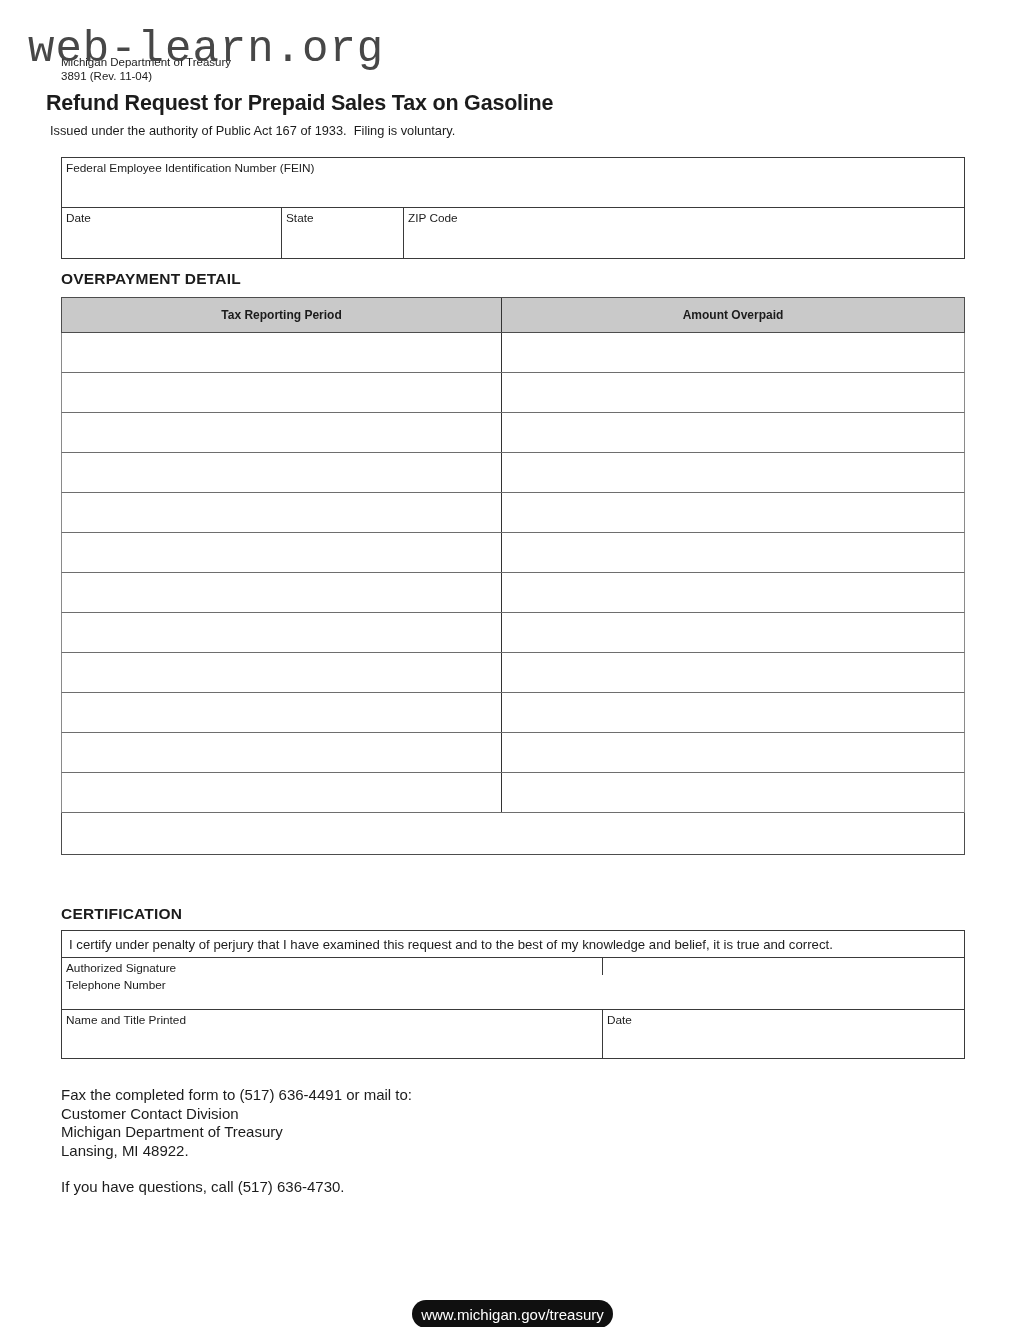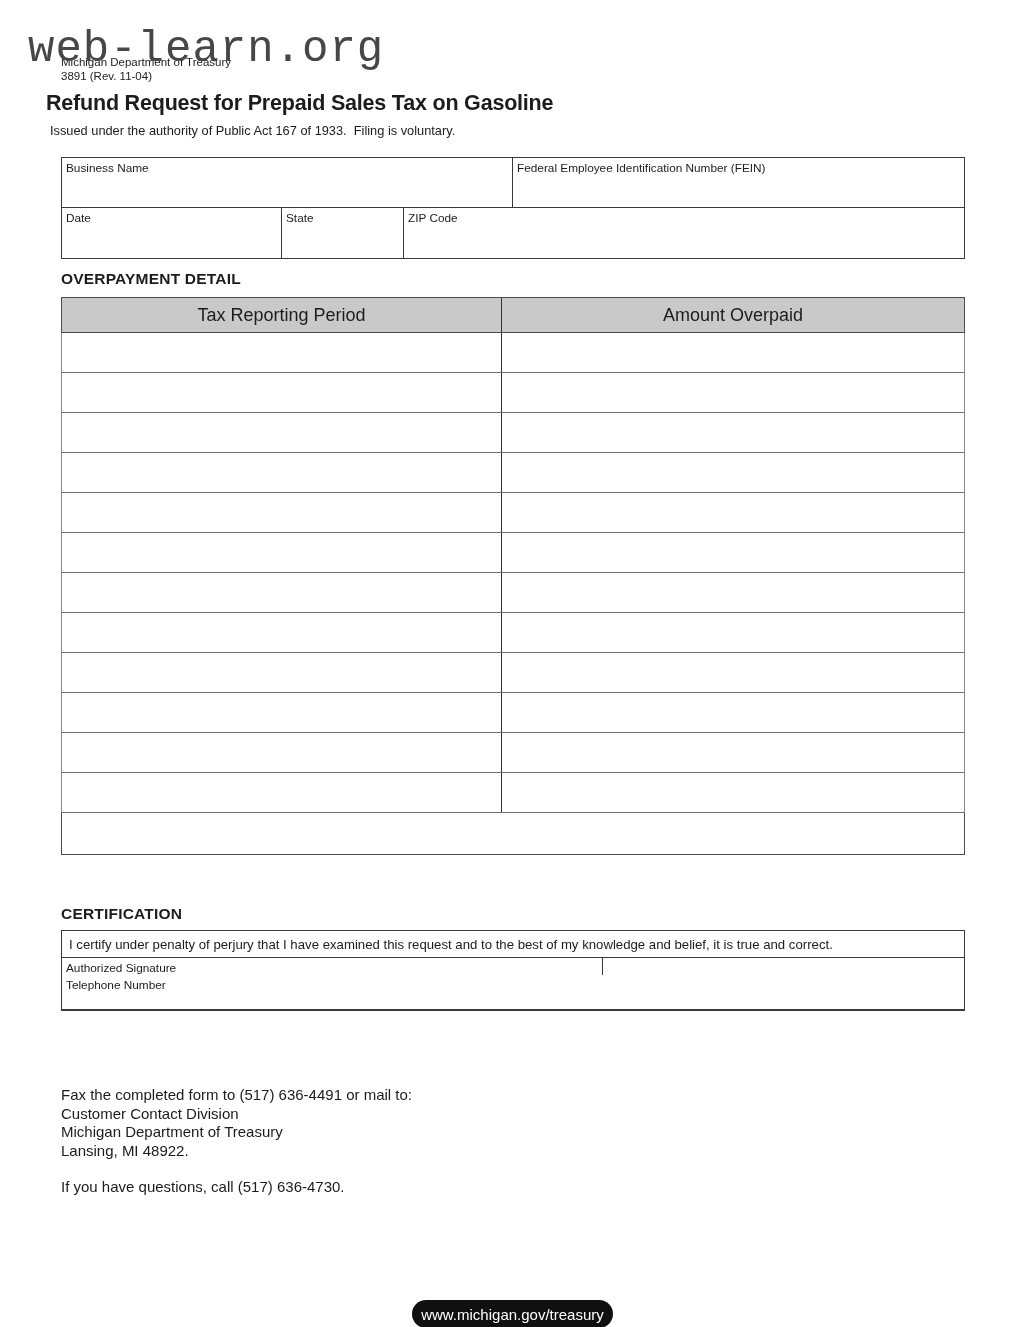--- a/index.html
+++ b/index.html
@@ -52,21 +52,21 @@
   .grow{flex:1;}
 
   
   .section-heading{position:absolute;left:61px;font-size:15.5px;font-weight:bold;letter-spacing:0.2px;}
   .h-overpayment{top:270px;}
   .h-certification{top:905px;}
 
   
   .op-table{position:absolute;left:61px;top:297px;width:904px;}
   .op-header{display:flex;height:36px;background:var(--header-bg);border:1px solid #4d4d4d;}
-  .op-header-cell{display:flex;align-items:center;justify-content:center;font-size:18px;font-weight:normal;}
+  .op-header-cell{display:flex;align-items:center;justify-content:center;font-size:12px;font-weight:bold;}
   .op-header-cell.c1{width:440px;border-right:1px solid #333;}
   .op-header-cell.c2{flex:1;}
   .op-row{display:flex;height:40px;border-left:1px solid var(--line-light);border-right:1px solid var(--line-light);border-bottom:1px solid var(--line-mid);}
   .op-c1{width:440px;border-right:1px solid #333;}
   .op-c2{flex:1;}
   .op-total-row{display:flex;height:42px;}
   .op-total-label{width:441px;display:flex;align-items:center;justify-content:flex-end;padding-right:9px;font-size:15.5px;font-weight:bold;letter-spacing:0.2px;}
   .op-total-box{flex:1;border:1px solid #4d4d4d;border-top:none;}
 
   
@@ -97,23 +97,20 @@
 
   <div class="watermark">web-learn.org</div>
 
   <div class="agency">Michigan Department of Treasury</div>
   <div class="form-number">3891 (Rev. 11-04)</div>
   <h1 class="form-title">Refund Request for Prepaid Sales Tax on Gasoline</h1>
   <div class="form-subtitle">Issued under the authority of Public Act 167 of 1933.  Filing is voluntary.</div>
 
   <div class="biz-table">
     <div class="biz-row first">
-      <div class="biz-cell br w-name">
-        <span>Business Name</span>
-      </div>
       <div class="biz-cell grow">
         <span>Federal Employee Identification Number (FEIN)</span>
       </div>
     </div>
     <div class="biz-row">
       <div class="biz-cell br w-city">
         <span>Date</span>
       </div>
       <div class="biz-cell br w-state">
         <span>State</span>
@@ -191,20 +188,28 @@
   <div class="cert-table">
     <div class="cert-statement">I certify under penalty of perjury that I have examined this request and to the best of my knowledge and belief, it is true and correct.</div>
     <div class="cert-row r1">
       <div class="cert-cell c1">
         <span>Authorized Signature</span>
       </div>
       <div class="cert-cell c2">
         <span>Telephone Number</span>
       </div>
     </div>
+    <div class="cert-row r2">
+      <div class="cert-cell c1">
+        <span>Name and Title Printed</span>
+      </div>
+      <div class="cert-cell c2">
+        <span>Date</span>
+      </div>
+    </div>
   </div>
 
   <div class="footer-block">
     <div>Fax the completed form to (517) 636-4491 or mail to:</div>
     <div>Customer Contact Division</div>
     <div>Michigan Department of Treasury</div>
     <div>Lansing, MI 48922.</div>
   </div>
   <div class="footer-questions">If you have questions, call (517) 636-4730.</div>
 

